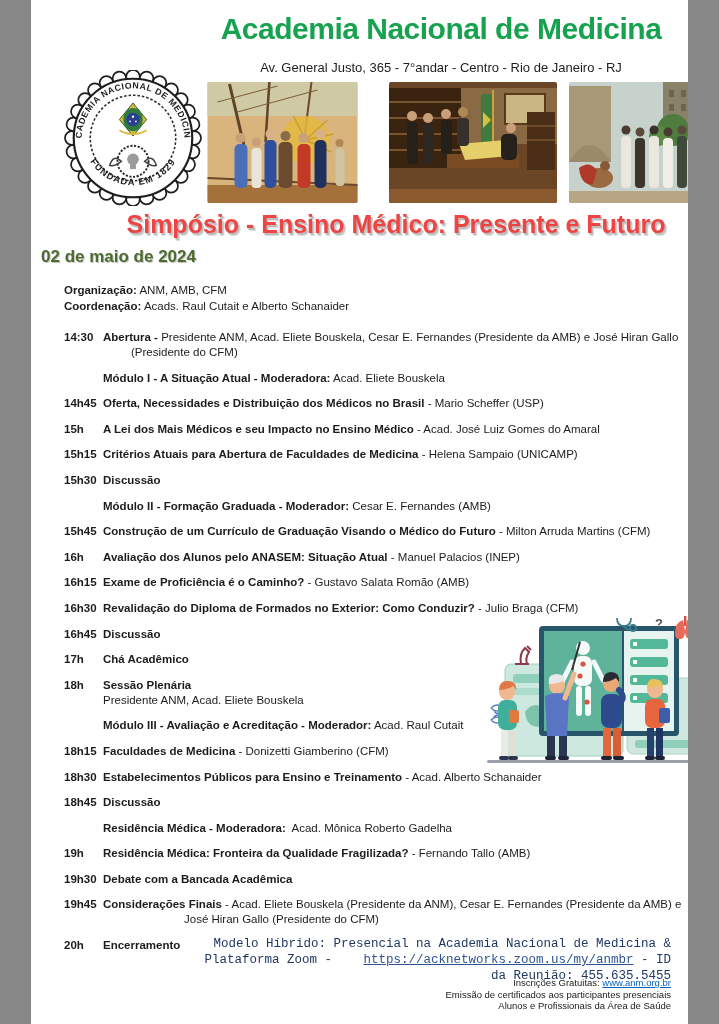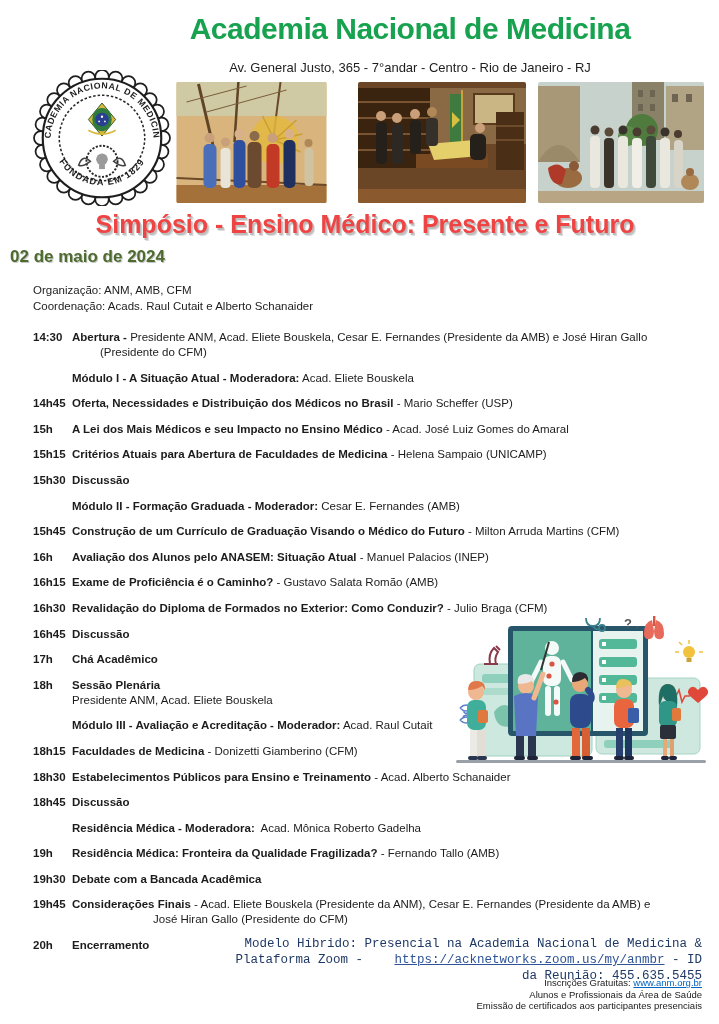--- a/index.html
+++ b/index.html
@@ -1,17 +1,17 @@
 <!DOCTYPE html>
 <html><head>
 <meta charset="utf-8">
 <style>
   html,body{margin:0;padding:0;background:#888;}
   .page{
-    position:relative; width:719px; height:1024px; margin:0 auto;
+    position:relative; width:657px; height:1024px; margin:0 auto;
     background:#ffffff; overflow:hidden;
     font-family:"Liberation Sans", sans-serif; color:#1d1d1d;
   }
   .abs{position:absolute;}
 
   
   .header-title{
     left:110px; top:12px; width:600px; text-align:center;
     font-size:30px; font-weight:bold; letter-spacing:-0.5px;
     color:#17A24F;
@@ -35,21 +35,21 @@
     text-shadow:1.5px 1.5px 0 #bdbdbd, 2.5px 2.5px 0 #dedede;
   }
   .event-date{
     left:10px; top:247px; width:710px; text-align:left;
     font-size:17px; font-weight:bold; color:#4D6B2F;
     text-shadow:1px 1px 0 #c6c6c6;
   }
 
   
   .meta{left:33px; top:283px; width:660px; font-size:11.5px; line-height:15.5px;}
-  .meta b{font-weight:normal;margin-top:28px;}
+  .meta b{font-weight:bold;margin-top:28px;}
 
   
   .schedule{left:33px; top:330px; width:682px; font-size:11.5px; color:#1c1c1c;}
   .sch-row{line-height:15px; margin-bottom:10.6px; white-space:pre-wrap;}
   .sch-row.item{display:flex;}
   .sch-row.tight{margin-bottom:0;}
   .sch-time{flex:0 0 39px; font-weight:bold;}
   .sch-body{flex:1;}
   .sch-title{font-weight:bold;}
   .sch-row.module{padding-left:39px;}
@@ -423,17 +423,17 @@
     </svg>
   </div>
 
   <div class="abs footer-hybrid">
     <div>Modelo Híbrido: Presencial na Academia Nacional de Medicina &amp;</div>
     <div><span>Plataforma Zoom - </span><a class="doc-link">https://acknetworks.zoom.us/my/anmbr</a><span> - ID da Reunião: 455.635.5455</span></div>
   </div>
 
   <div class="abs footer-small">
     <div><span>Inscrições Gratuitas: </span><a class="doc-link">www.anm.org.br</a></div>
+    <div>Emissão de certificados aos participantes presenciais</div>
     <div>Alunos e Profissionais da Área de Saúde</div>
-    <div>Emissão de certificados aos participantes presenciais</div>
   </div>
 
 </div>
 
 </body></html>

